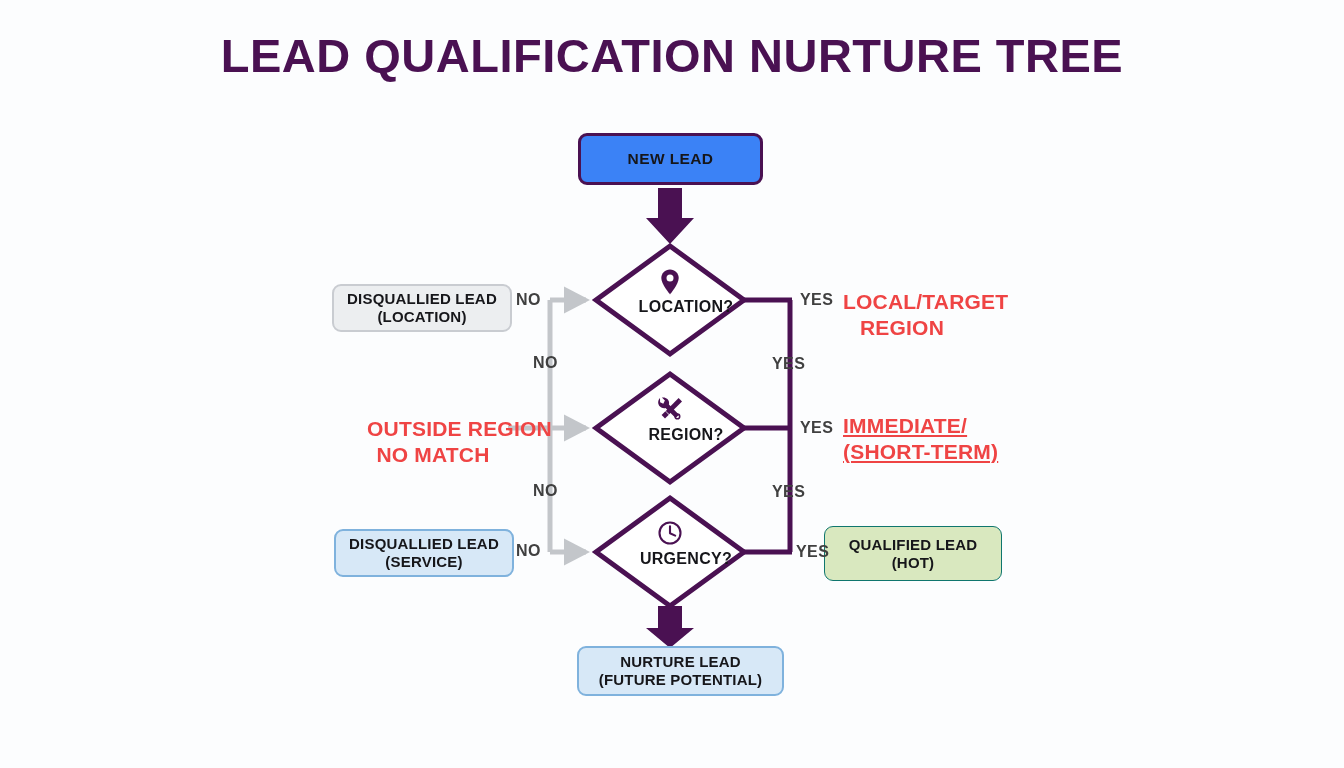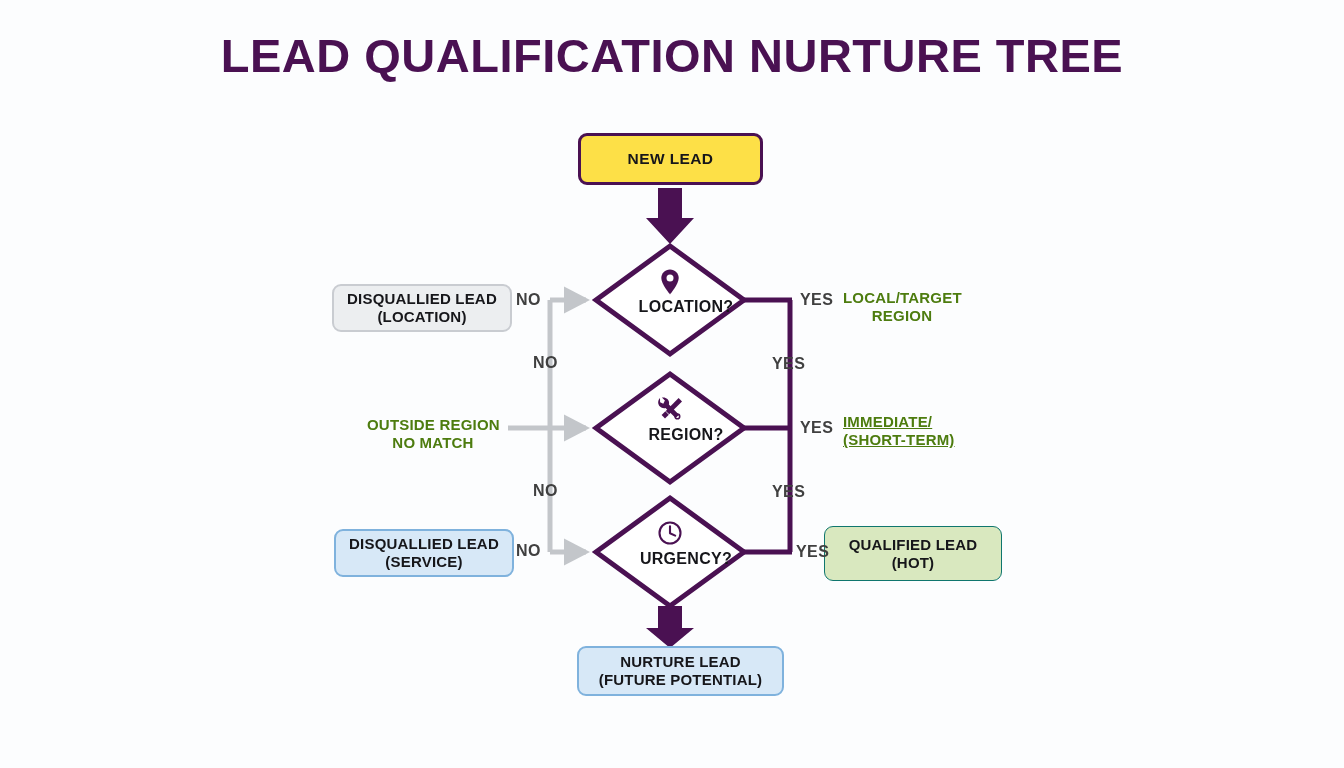--- a/index.html
+++ b/index.html
@@ -50,21 +50,21 @@
     align-items: center;
     justify-content: center;
     text-align: center;
     font-weight: bold;
     color: #16161a;
     line-height: 1.18;
     border-radius: 9px;
   }
   .node-start {
     border: 3px solid #4a1152;
-    background: #fde047;
+    background: #3b82f6;
     font-size: 15.5px;
     letter-spacing: 0.4px;
   }
   .node-gray {
     border: 2px solid #c9ccd1;
     background: #eceef0;
     font-size: 15px;
     letter-spacing: 0.2px;
   }
   .node-blue {
@@ -113,23 +113,23 @@
   .edge-label {
     position: absolute;
     font-size: 16px;
     font-weight: bold;
     color: #404040;
     letter-spacing: 0.4px;
     white-space: nowrap;
   }
   .side-note {
     position: absolute;
-    font-size: 15px;
-    font-weight: bold;
-    color: #4d7c0f;
+    font-size: 21px;
+    font-weight: bold;
+    color: #ef4444;
     line-height: 1.22;
     letter-spacing: 0.2px;
     white-space: nowrap;
   }
   .side-note.right { text-align: left; }
   .side-note.center-al { text-align: center; }
 </style>
 </head>
 <body>
 

